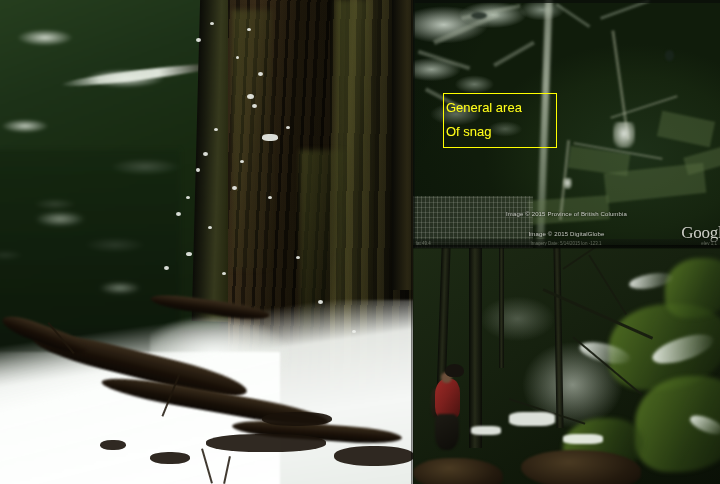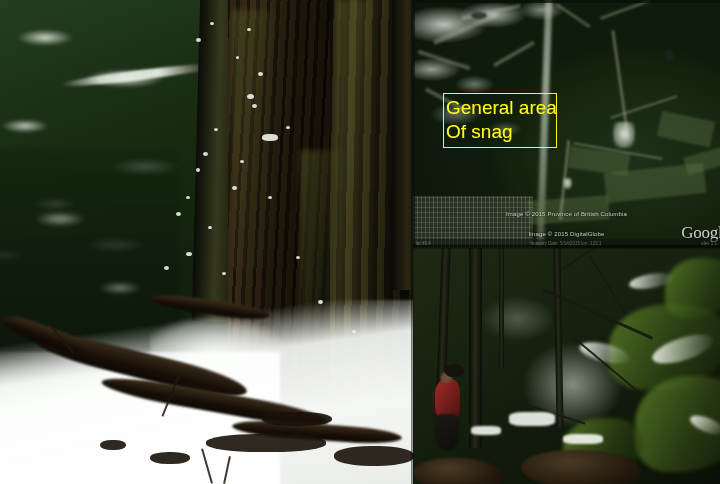--- a/index.html
+++ b/index.html
@@ -380,21 +380,21 @@
     left: 30px; top: 93px;
     width: 114px; height: 55px;
     border: 1.5px solid #ffff00;
     box-sizing: border-box;
   }
   .ge-callout-text {
     position: absolute;
     left: 33px; top: 96px;
     width: 150px;
     color: #ffff1a;
-    font-size: 19px;
+    font-size: 13px;
     line-height: 24px;
     font-family: "Liberation Sans", sans-serif;
     white-space: pre;
     text-shadow: 0 0 1px rgba(120,110,0,0.6);
   }
 
   
   .ge-attr {
     position: absolute;
     width: 100%;

